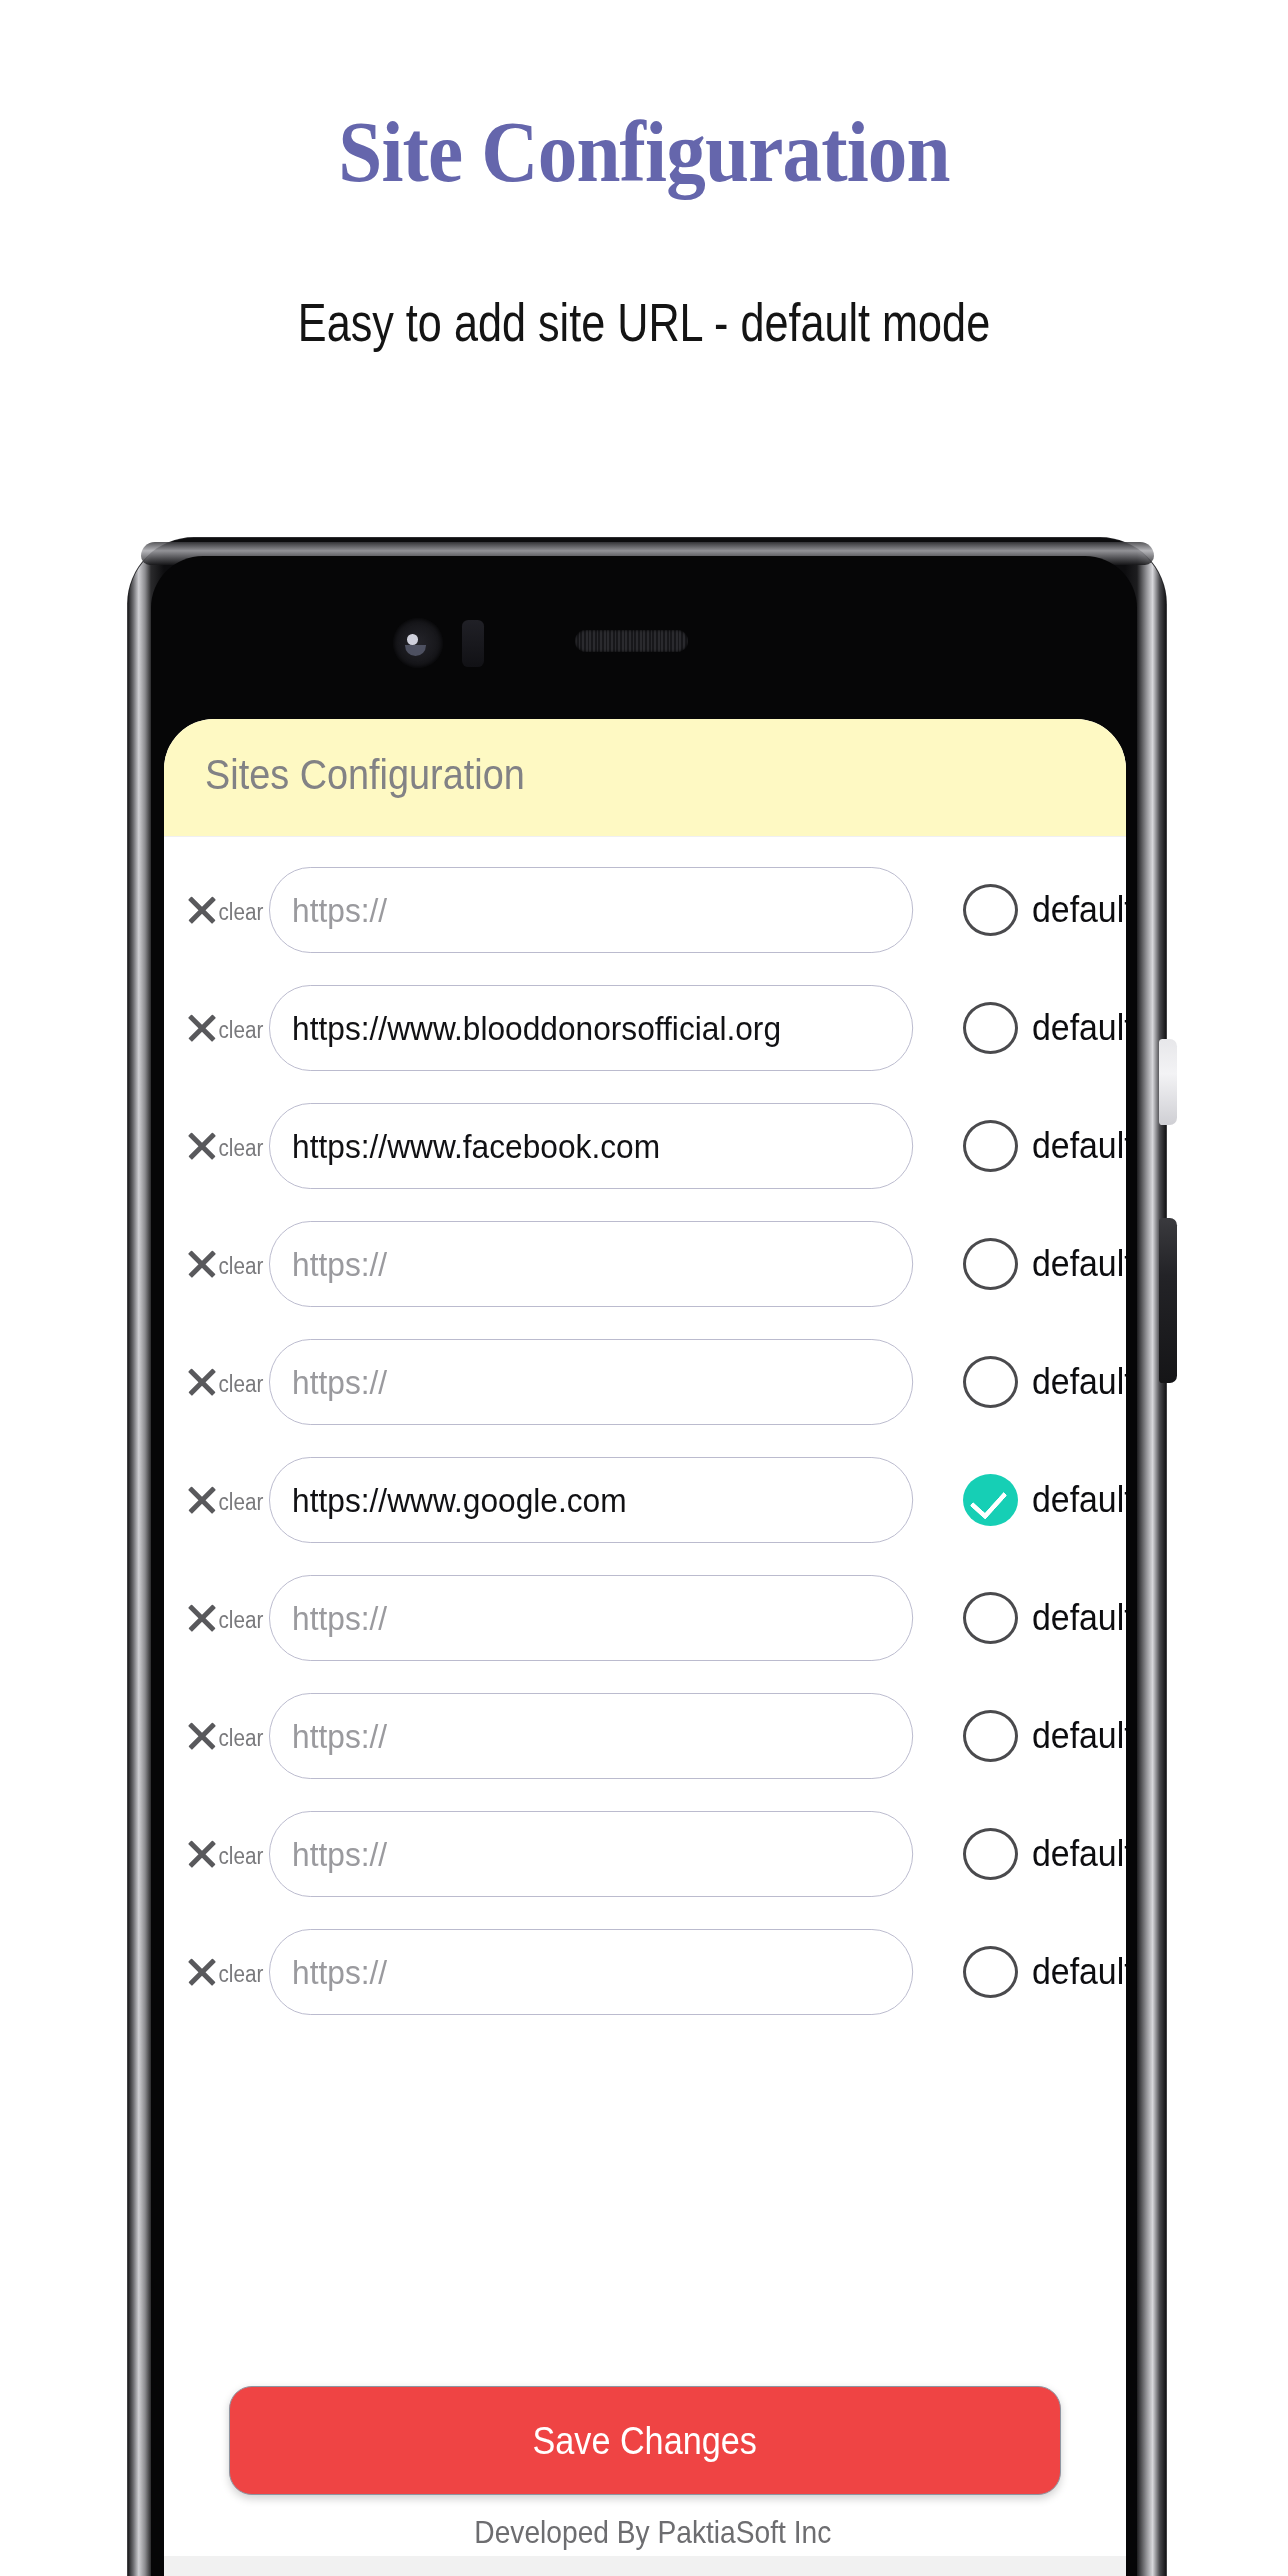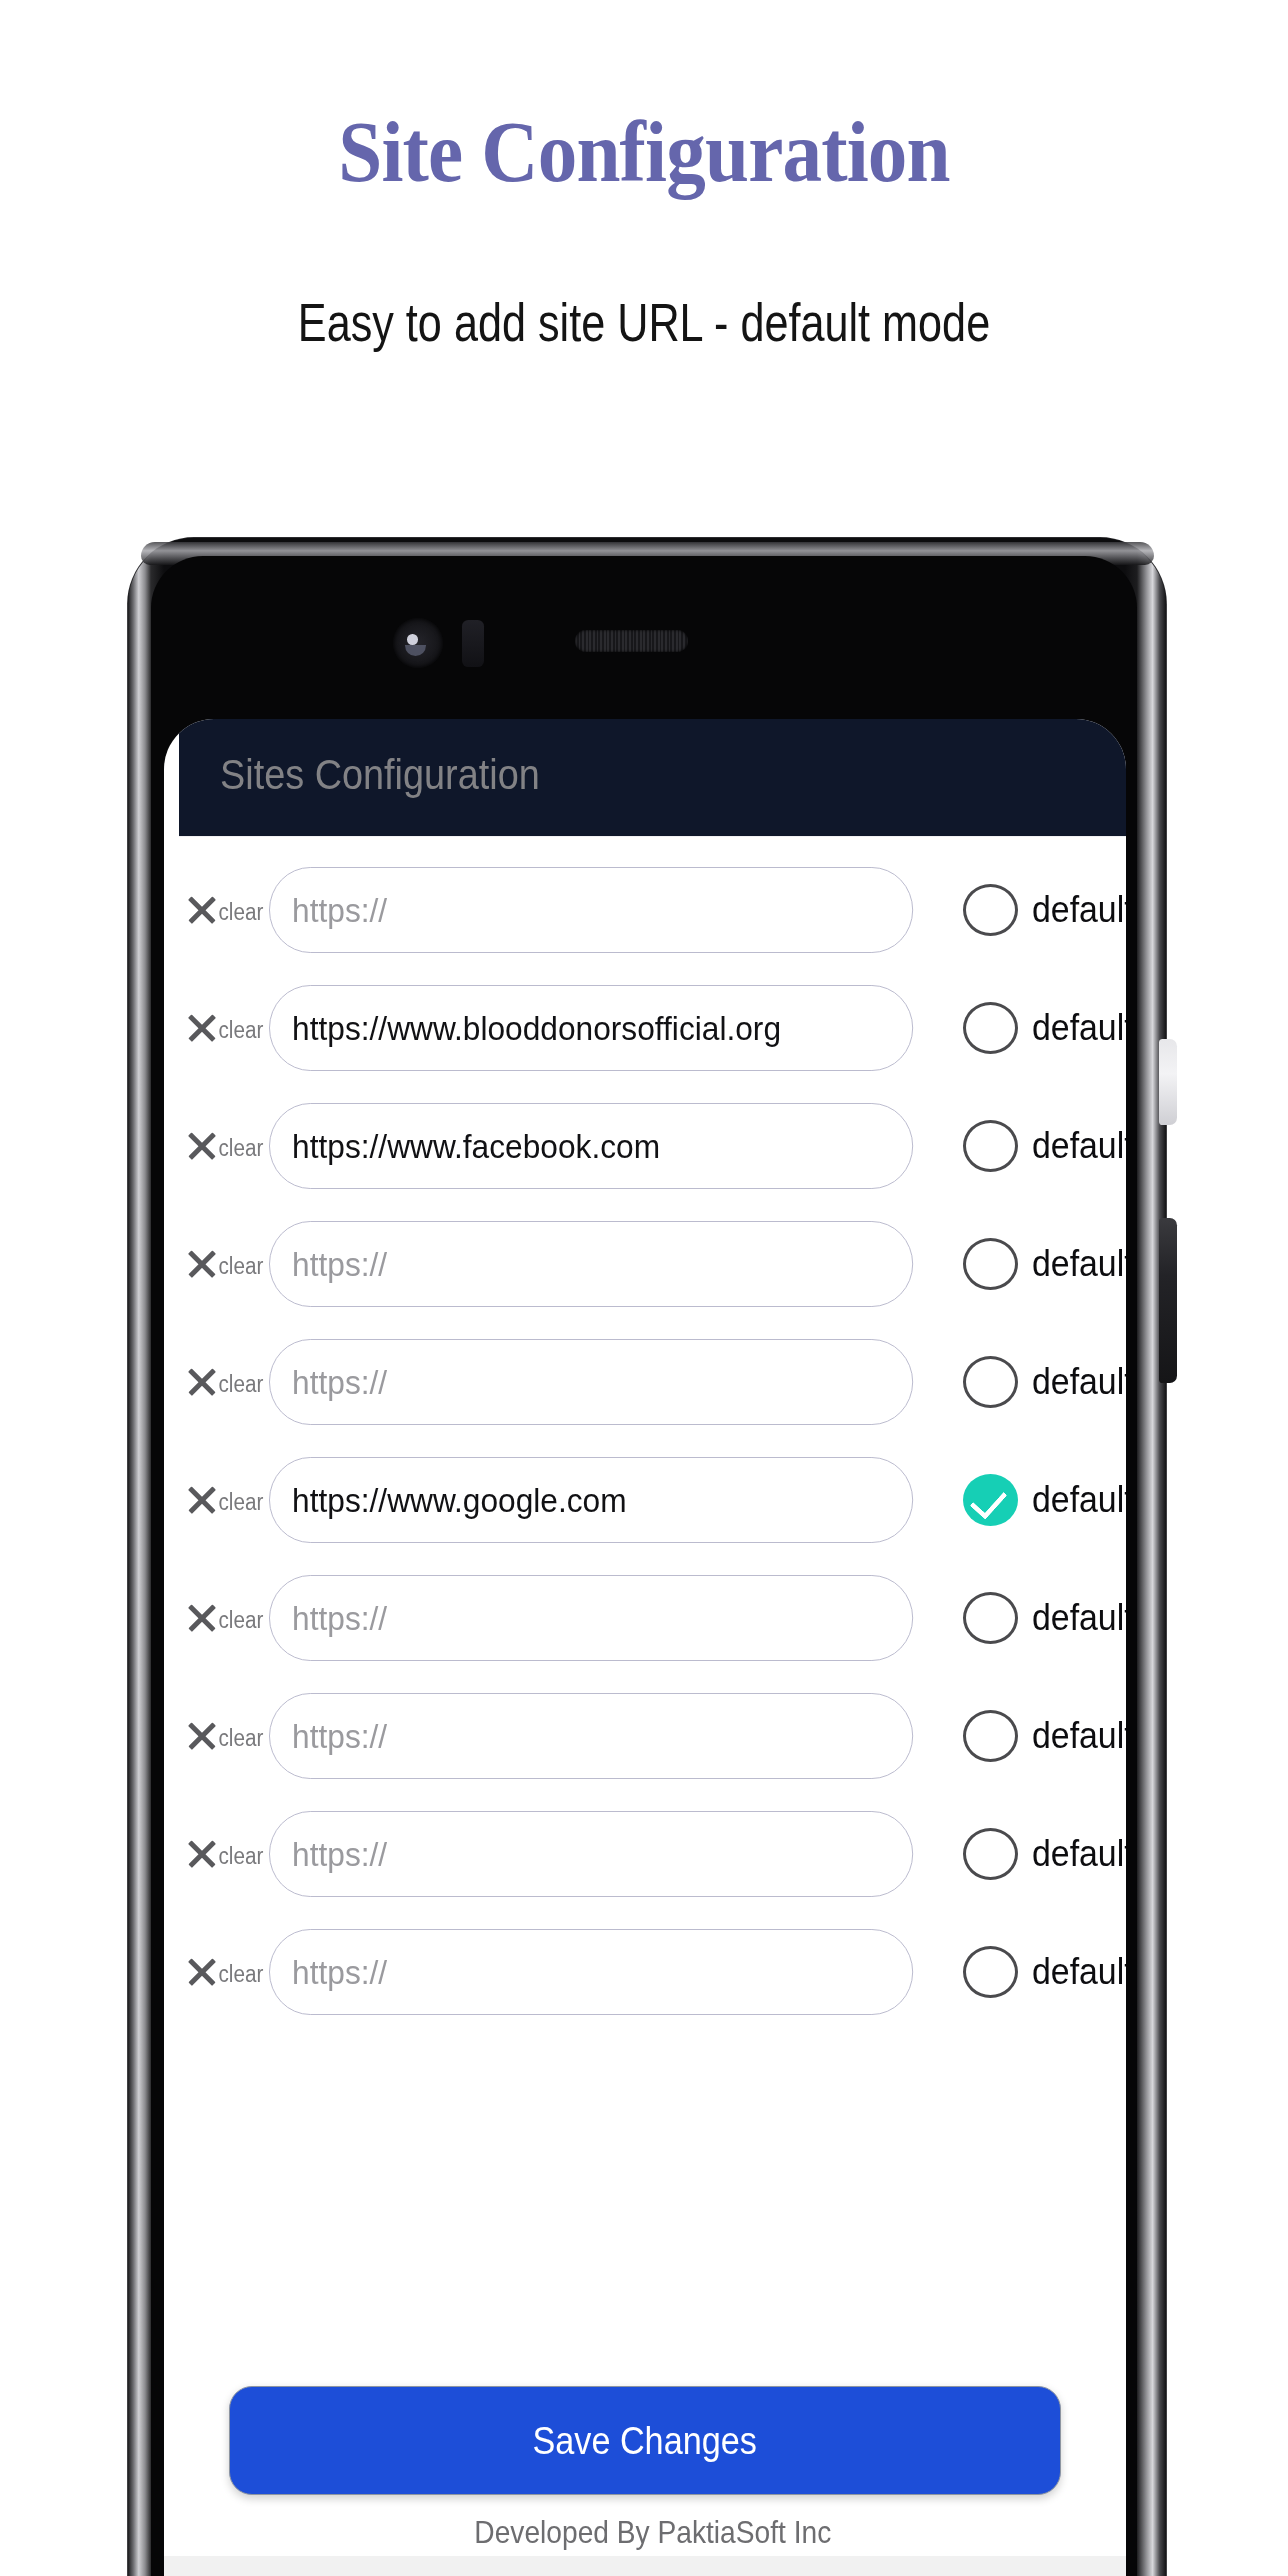--- a/index.html
+++ b/index.html
@@ -125,23 +125,22 @@
     background:linear-gradient(180deg,#e7e7ea,#f3f3f5 40%,#cfcfd4 100%);
   }
   .btn-volume{
     right:-10.7px; top:680px; width:18px; height:165px;
     background:linear-gradient(180deg,#3a3a3e,#232327 35%,#151517 100%);
   }
 
   
   .app-header{
     position:relative; height:118px;
-    background:#0f172a;
+    background:#fef9c3;
     border-bottom:1.8px solid #f0f0f2;
-    margin-left:15px;
   }
   .app-title{
     position:absolute; left:41px; top:34px;
     font-size:43px; line-height:1;
     color:#828285;
     transform:scaleX(.88); transform-origin:left center;
   }
 
   .list{
     padding:14.3px 0 0 0;
@@ -220,21 +219,21 @@
     white-space:nowrap;
   }
 
   .save-wrap{
     position:absolute; left:0; right:0; bottom:100px;
     display:flex; justify-content:center;
   }
   .save-btn{
     width:832px; height:109px;
     border-radius:23px;
-    background:#1d4ed8;
+    background:#ef4444;
     border:1.8px solid #8d95a1;
     box-shadow:0 3.6px 9px rgba(0,0,0,.18);
     display:flex; align-items:center; justify-content:center;
     color:#ffffff; font-size:38px; line-height:1;
     cursor:pointer;
     transform:scaleX(1);
   }
   .save-btn span{ transform:scaleX(.9); display:inline-block; }
 
   .footer{

